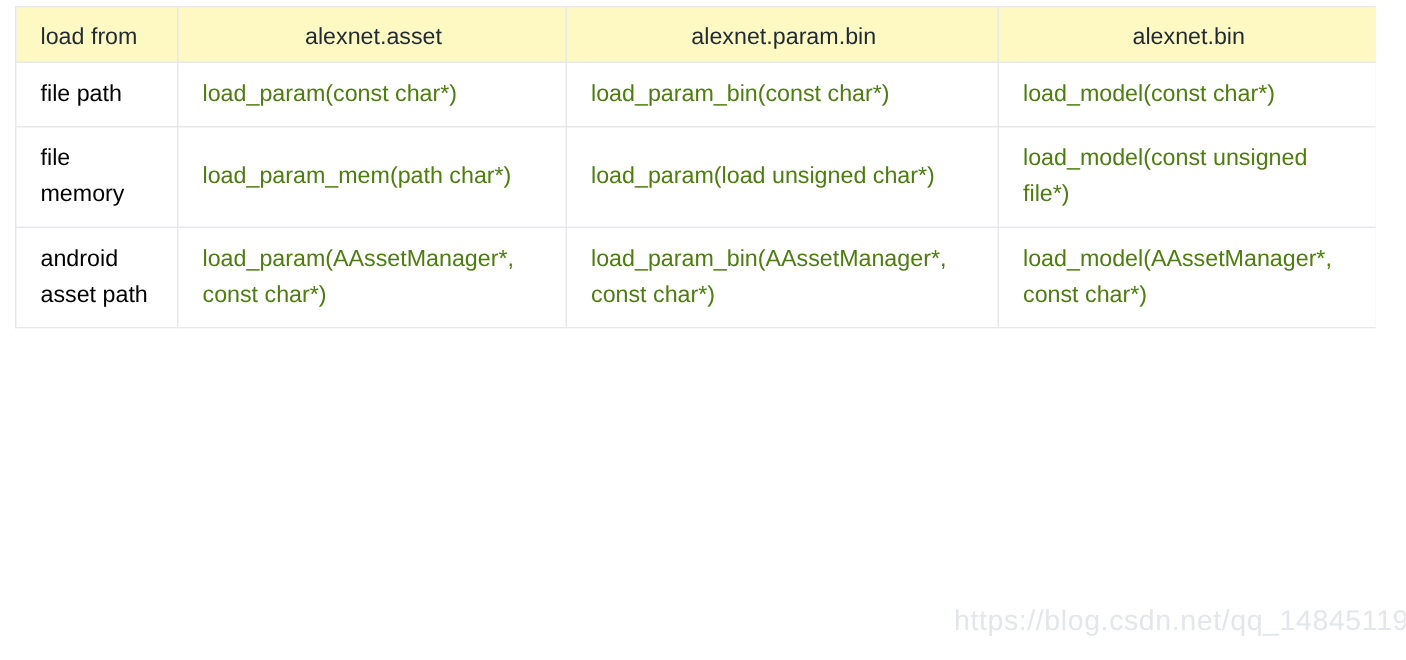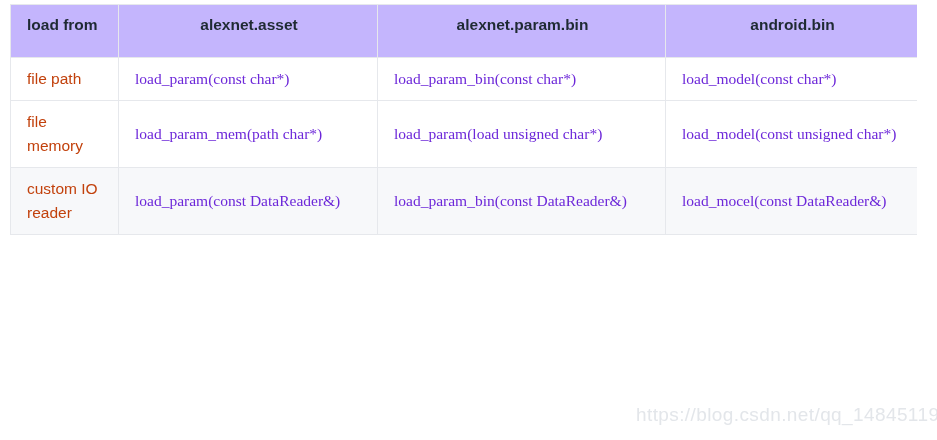--- a/index.html
+++ b/index.html
@@ -40,45 +40,44 @@
   table.load-table th,
   table.load-table td {
     border: 1px solid #e6e8ec;
     padding: 9px 14px 9px 16px;
     vertical-align: middle;
     word-wrap: break-word;
     overflow-wrap: break-word;
   }
 
   table.load-table thead th {
-    background: #c4b5fd;
-    font-weight: bold;
+    background: #fef9c3;
+    font-weight: normal;
     color: #1f2a33;
     text-align: center;
     padding-top: 8px;
-    padding-bottom: 20px;
+    padding-bottom: 4px;
   }
   table.load-table thead th.col-first {
     text-align: left;
   }
 
   table.load-table tbody tr.row-odd td {
     background: #ffffff;
   }
   table.load-table tbody tr.row-even td {
     background: #f7f8fa;
   }
 
   table.load-table tbody td.cell-label {
-    color: #c2410c;
+    color: #000000;
   }
   table.load-table tbody td.cell-api {
-    color: #6d28d9;
+    color: #4d7c0f;
     white-space: normal;
-    font-family: Liberation Serif, serif;
   }
 
   .watermark {
     position: absolute;
     left: 636px;
     top: 404px;
     font-size: 19px;
     letter-spacing: 0.4px;
     color: #e3e6ea;
     font-family: "Liberation Sans", sans-serif;
@@ -96,39 +95,39 @@
       <col class="c0">
         <col class="c1">
         <col class="c2">
         <col class="c3">
     </colgroup>
     <thead>
       <tr>
         <th class="col-first">load from</th>
         <th>alexnet.asset</th>
         <th>alexnet.param.bin</th>
-        <th>android.bin</th>
+        <th>alexnet.bin</th>
       </tr>
     </thead>
     <tbody>
       <tr class="row-odd">
         <td class="cell-label">file path</td>
         <td class="cell-api">load_param(const char*)</td>
         <td class="cell-api">load_param_bin(const char*)</td>
         <td class="cell-api">load_model(const char*)</td>
       </tr>
       <tr class="row-odd">
         <td class="cell-label">file memory</td>
         <td class="cell-api">load_param_mem(path char*)</td>
         <td class="cell-api">load_param(load unsigned char*)</td>
-        <td class="cell-api">load_model(const unsigned char*)</td>
+        <td class="cell-api">load_model(const unsigned file*)</td>
       </tr>
-      <tr class="row-even">
-        <td class="cell-label">custom IO reader</td>
-        <td class="cell-api">load_param(const DataReader&amp;)</td>
-        <td class="cell-api">load_param_bin(const DataReader&amp;)</td>
-        <td class="cell-api">load_mocel(const DataReader&amp;)</td>
+      <tr class="row-odd">
+        <td class="cell-label">android asset path</td>
+        <td class="cell-api">load_param(AAssetManager*, const char*)</td>
+        <td class="cell-api">load_param_bin(AAssetManager*, const char*)</td>
+        <td class="cell-api">load_model(AAssetManager*, const char*)</td>
       </tr>
     </tbody>
   </table>
 </div>
 
 <div class="watermark">https://blog.csdn.net/qq_14845119</div>
 
 </body></html>

